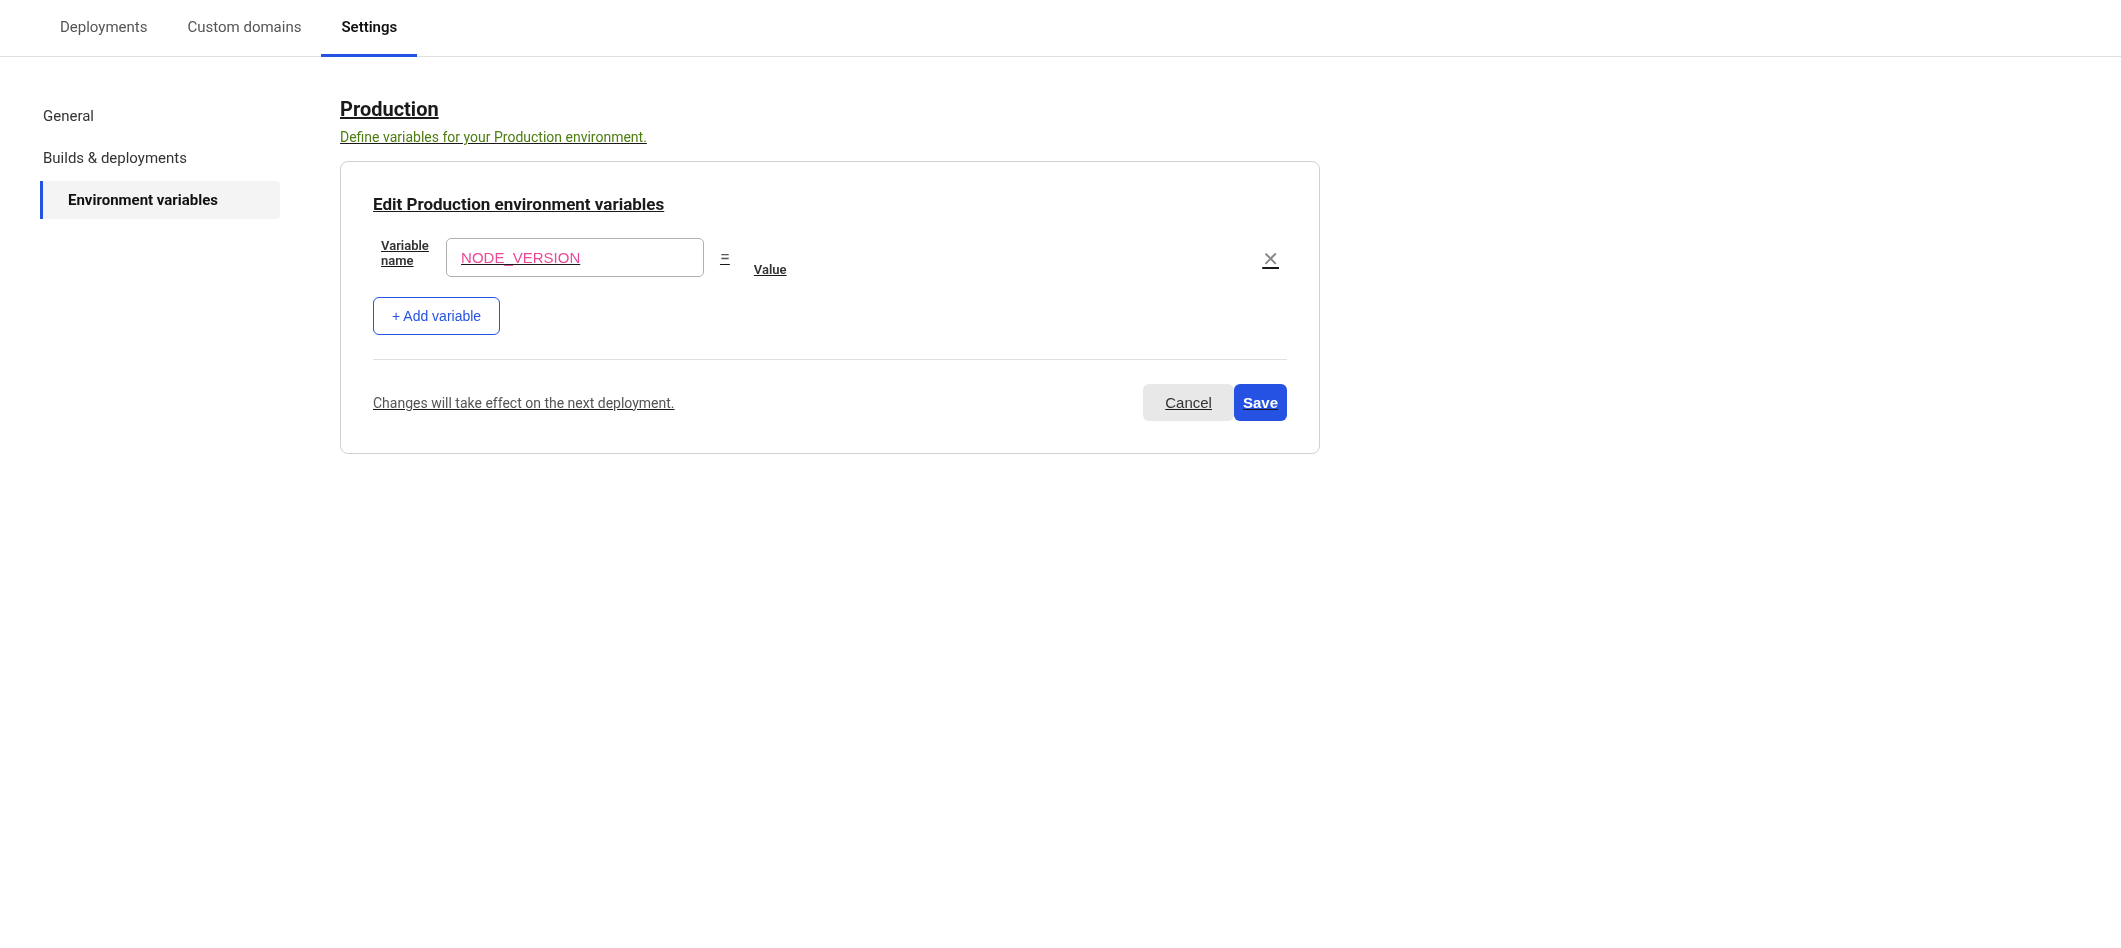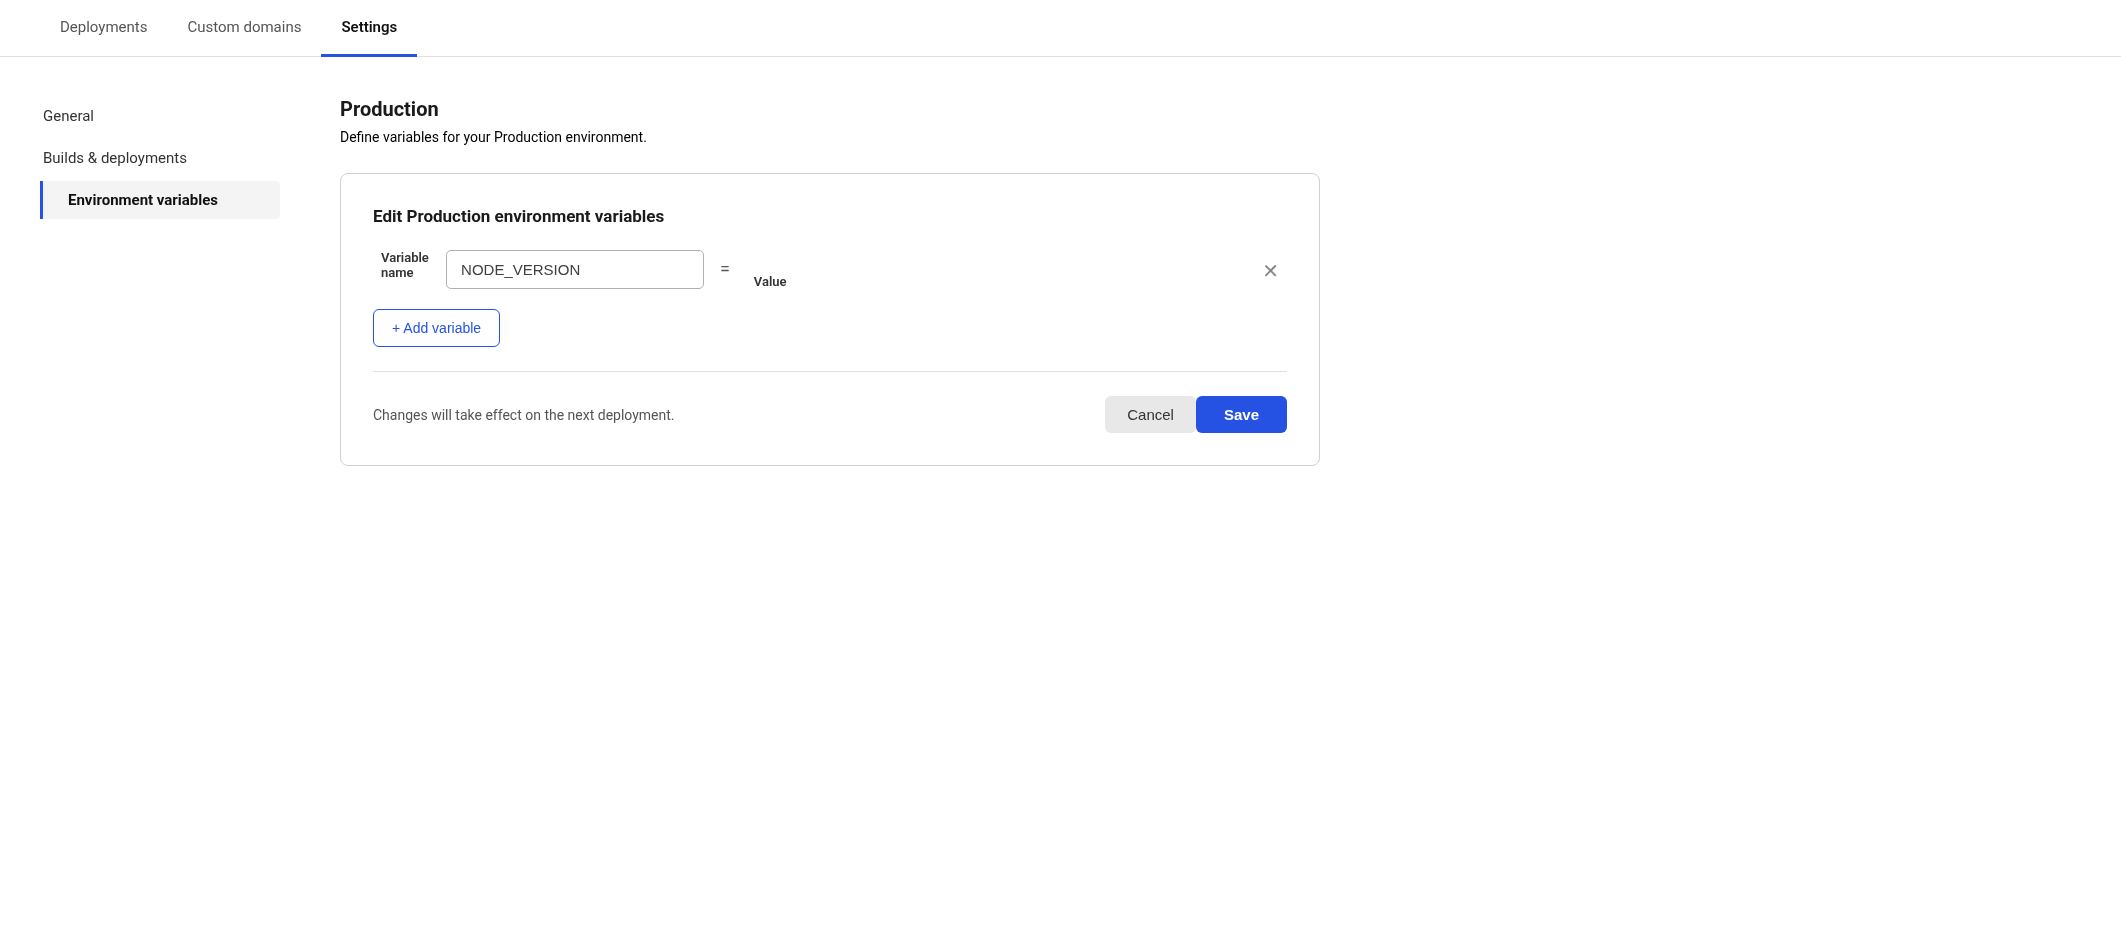--- a/index.html
+++ b/index.html
@@ -67,32 +67,33 @@
       border-left: 3px solid #2552e3;
       padding-left: 25px;
       border-radius: 0 4px 4px 0;
     }
 
     
     .content-area {
       flex: 1;
       padding: 40px 60px;
       max-width: 1100px;
+      text-decoration: underline;
     }
 
     .section-title {
       font-size: 20px;
       font-weight: 700;
       margin-bottom: 8px;
     }
 
     .section-subtitle {
-      color: #000000;
+      color: #4d7c0f;
       font-size: 14px;
-      margin-bottom: 28px;
+      margin-bottom: 16px;
     }
 
     
     .edit-card {
       border: 1px solid #d0d0d0;
       border-radius: 8px;
       padding: 32px;
       background: #fff;
     }
 
@@ -127,21 +128,21 @@
       font-size: 13px;
       font-weight: 600;
       color: #333;
     }
 
     .field-input {
       border: 1px solid #b0b0b0;
       border-radius: 5px;
       padding: 10px 14px;
       font-size: 15px;
-      color: #404040;
+      color: #ec4899;
       outline: none;
       width: 100%;
     }
 
     .equals-sign {
       font-size: 18px;
       color: #555;
       padding-bottom: 10px;
       flex-shrink: 0;
     }
@@ -201,21 +202,21 @@
       font-size: 15px;
       color: #333;
       cursor: pointer;
       font-weight: 500;
     }
 
     .save-btn {
       background: #2552e3;
       border: none;
       border-radius: 6px;
-      padding: 10px 28px;
+      padding: 10px 9px;
       font-size: 15px;
       color: #fff;
       cursor: pointer;
       font-weight: 600;
     }
   </style>
 </head>
 <body>
 
 <nav class="tab-nav">

